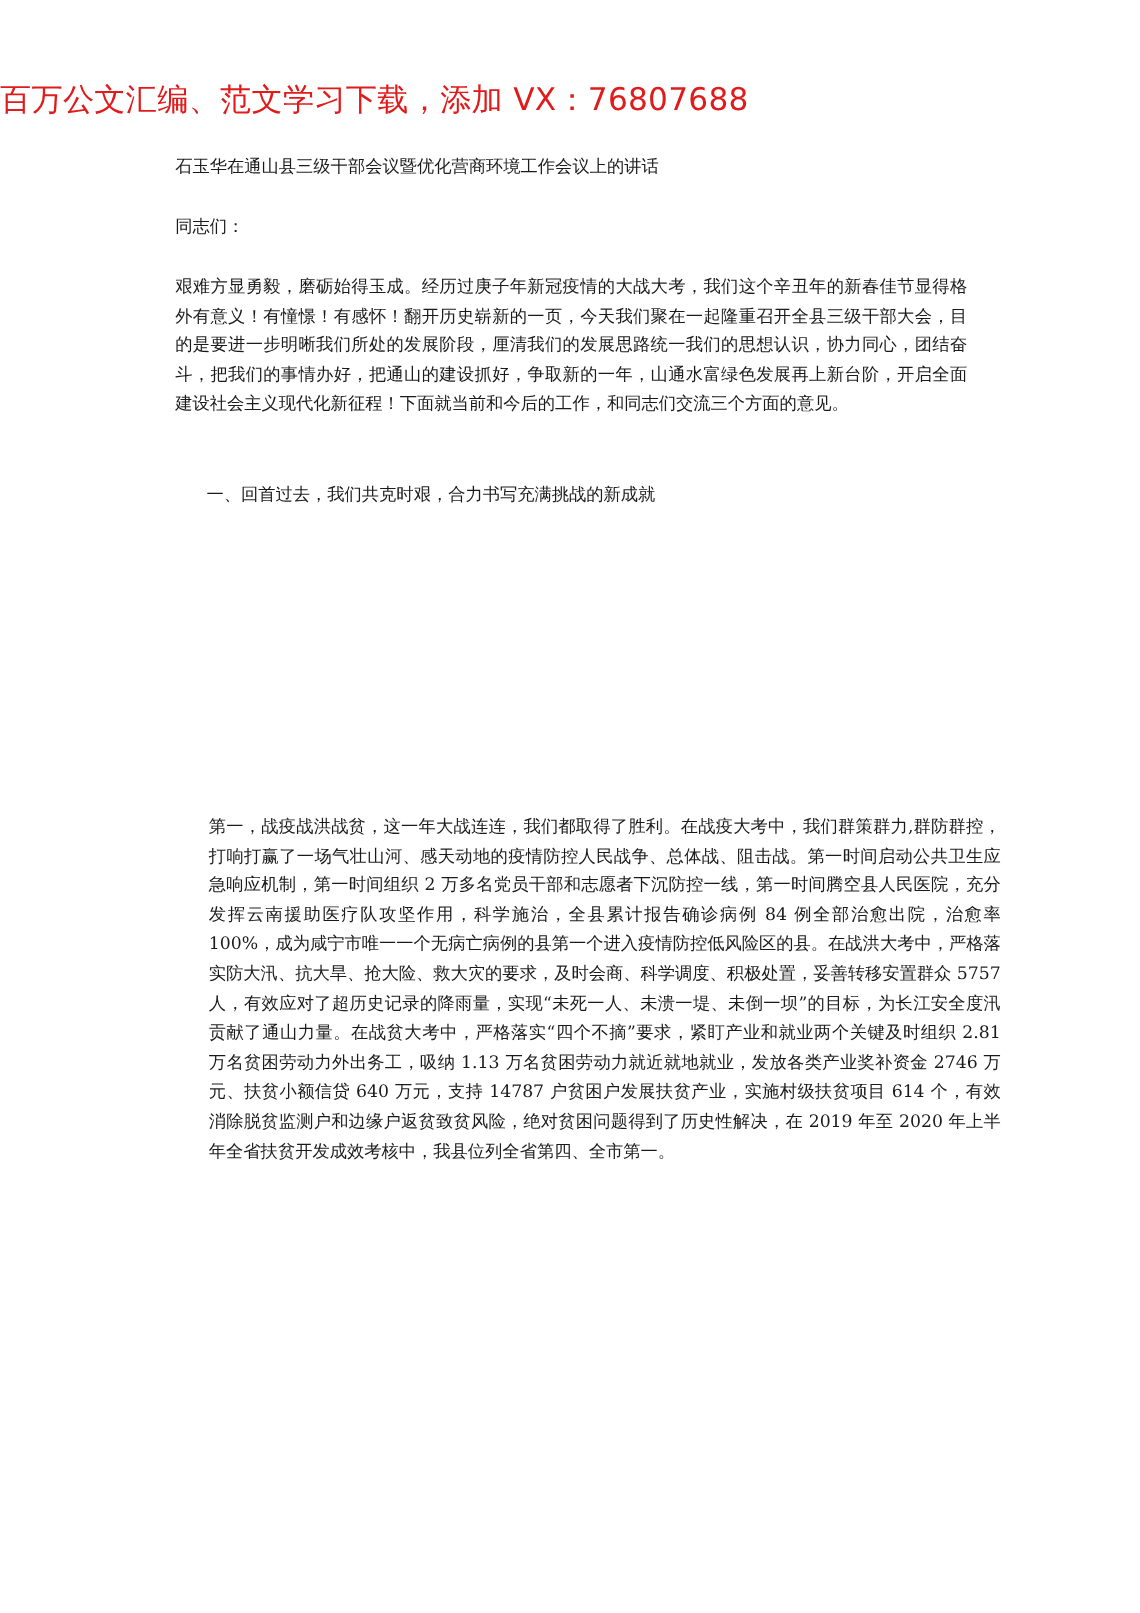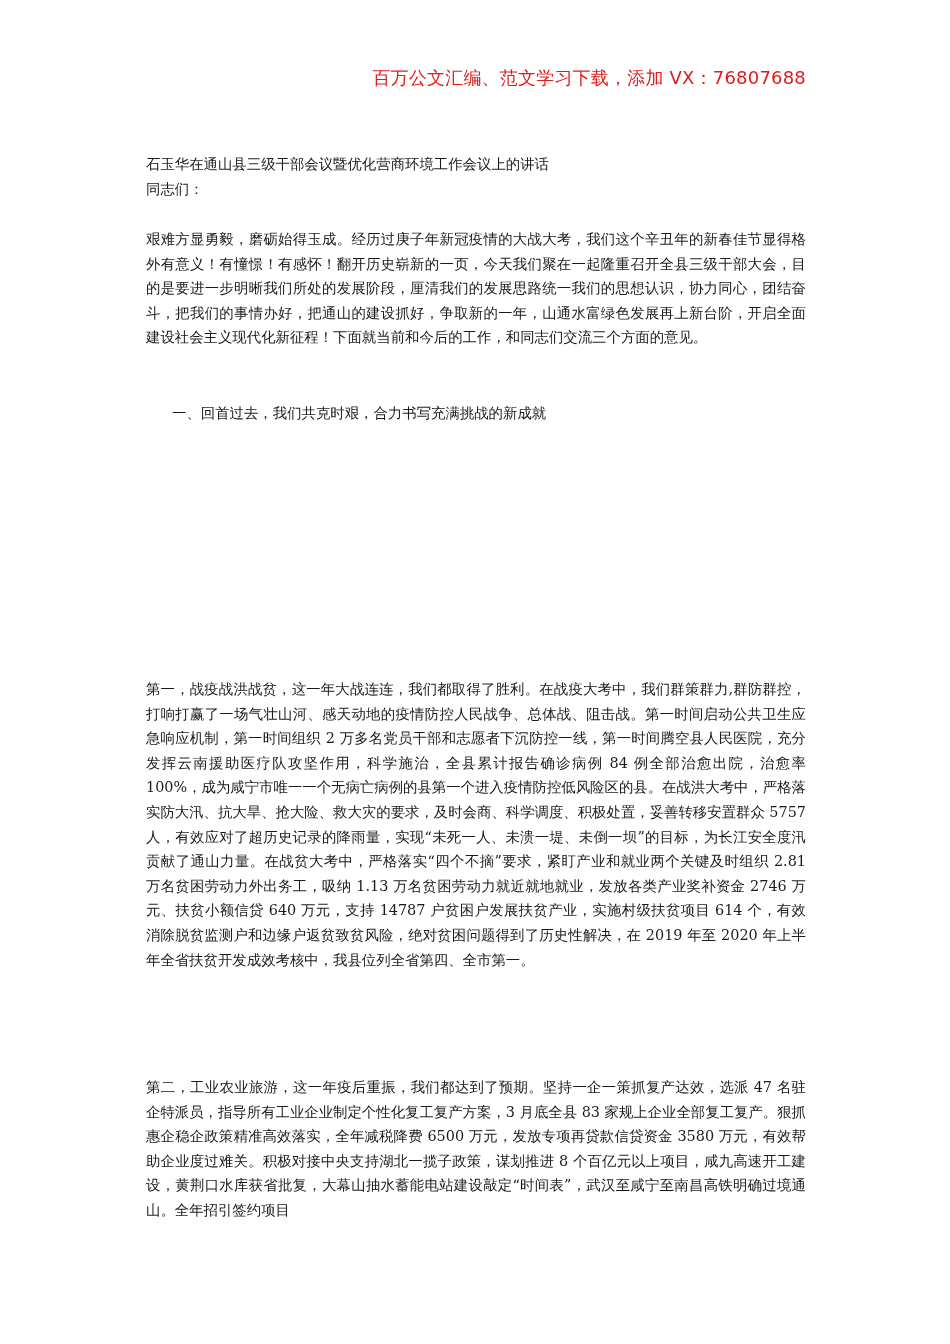--- a/index.html
+++ b/index.html
@@ -1,36 +1,35 @@
 <!DOCTYPE html>
 <html><head>
 <meta charset="utf-8">
 <style>
   html, body { margin: 0; padding: 0; background: #ffffff; }
   body { width: 950px; height: 1344px; position: relative; overflow: hidden;
          font-family: "DejaVu Serif", "Liberation Serif", serif; color: #1a1a1a; }
   .page { position: absolute; left: 0; top: 0; width: 950px; height: 1344px; background: #fff; }
-  .banner { position: absolute; top: 66px; left: 0; width: 806px; text-align: right;
-            font-family: "DejaVu Sans", "Liberation Sans", sans-serif; font-size: 18px;
+  .banner { position: absolute; top: 66px; left: 0; width: 806px; text-align: left;
+            font-family: "DejaVu Sans", "Liberation Sans", sans-serif; font-size: 26px;
             color: #e01b1b; letter-spacing: 0.2px; }
   .content { position: absolute; left: 146px; width: 660px; font-size: 14.4px; line-height: 24.6px; }
   .p { margin: 0; text-align: justify; }
-  .title { top: 127px; margin-top: 25px; }
+  .title { top: 127px; }
   .greet { top: 177px; }
   .intro { top: 227px; }
   .sec1 { top: 401px; margin-left: 26px; }
   .p1 { top: 451px; }
-  .p2 { top: 677px; }
+  .p2 { top: 677px; margin-left: 28px; }
   .p3 { top: 1075px; }
 </style>
 </head>
 <body>
 
 <div class="page">
   <div class="banner">百万公文汇编、范文学习下载，添加 VX：76807688</div>
 
   <p class="content p title">石玉华在通山县三级干部会议暨优化营商环境工作会议上的讲话</p>
   <p class="content p intro">艰难方显勇毅，磨砺始得玉成。经历过庚子年新冠疫情的大战大考，我们这个辛丑年的新春佳节显得格外有意义！有憧憬！有感怀！翻开历史崭新的一页，今天我们聚在一起隆重召开全县三级干部大会，目的是要进一步明晰我们所处的发展阶段，厘清我们的发展思路统一我们的思想认识，协力同心，团结奋斗，把我们的事情办好，把通山的建设抓好，争取新的一年，山通水富绿色发展再上新台阶，开启全面建设社会主义现代化新征程！下面就当前和今后的工作，和同志们交流三个方面的意见。</p>
   <p class="content p greet">同志们：</p>
   <p class="content p sec1">一、回首过去，我们共克时艰，合力书写充满挑战的新成就</p>
   <p class="content p p2">第一，战疫战洪战贫，这一年大战连连，我们都取得了胜利。在战疫大考中，我们群策群力,群防群控，打响打赢了一场气壮山河、感天动地的疫情防控人民战争、总体战、阻击战。第一时间启动公共卫生应急响应机制，第一时间组织 2 万多名党员干部和志愿者下沉防控一线，第一时间腾空县人民医院，充分发挥云南援助医疗队攻坚作用，科学施治，全县累计报告确诊病例 84 例全部治愈出院，治愈率 100%，成为咸宁市唯一一个无病亡病例的县第一个进入疫情防控低风险区的县。在战洪大考中，严格落实防大汛、抗大旱、抢大险、救大灾的要求，及时会商、科学调度、积极处置，妥善转移安置群众 5757 人，有效应对了超历史记录的降雨量，实现“未死一人、未溃一堤、未倒一坝”的目标，为长江安全度汛贡献了通山力量。在战贫大考中，严格落实“四个不摘”要求，紧盯产业和就业两个关键及时组织 2.81 万名贫困劳动力外出务工，吸纳 1.13 万名贫困劳动力就近就地就业，发放各类产业奖补资金 2746 万元、扶贫小额信贷 640 万元，支持 14787 户贫困户发展扶贫产业，实施村级扶贫项目 614 个，有效消除脱贫监测户和边缘户返贫致贫风险，绝对贫困问题得到了历史性解决，在 2019 年至 2020 年上半年全省扶贫开发成效考核中，我县位列全省第四、全市第一。</p>
-  <p class="content p p3">第二，工业农业旅游，这一年疫后重振，我们都达到了预期。坚持一企一策抓复产达效，选派 47 名驻企特派员，指导所有工业企业制定个性化复工复产方案，3 月底全县 83 家规上企业全部复工复产。狠抓惠企稳企政策精准高效落实，全年减税降费 6500 万元，发放专项再贷款信贷资金 3580 万元，有效帮助企业度过难关。积极对接中央支持湖北一揽子政策，谋划推进 8 个百亿元以上项目，咸九高速开工建设，黄荆口水库获省批复，大幕山抽水蓄能电站建设敲定“时间表”，武汉至咸宁至南昌高铁明确过境通山。全年招引签约项目</p>
 </div>
 
 </body></html>

